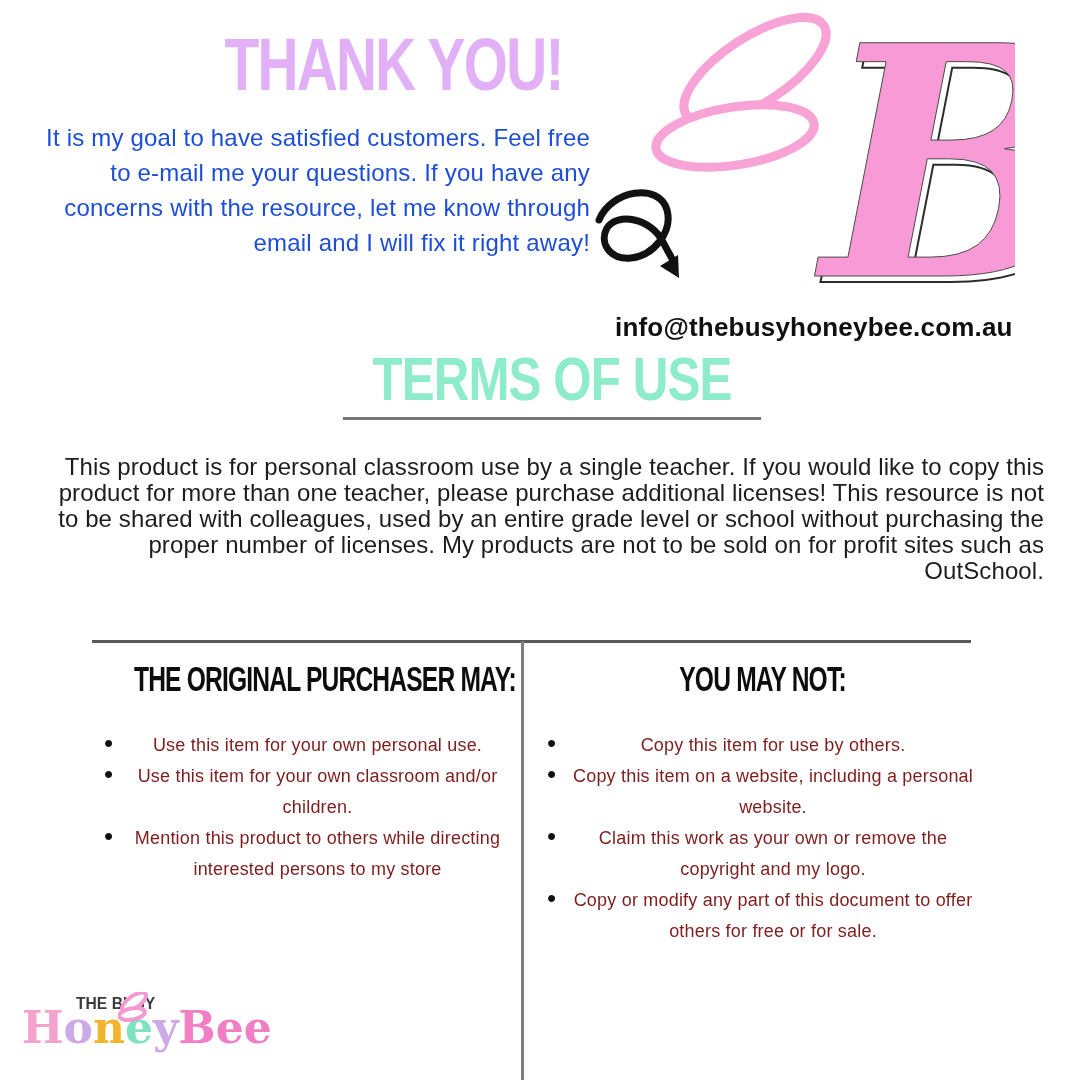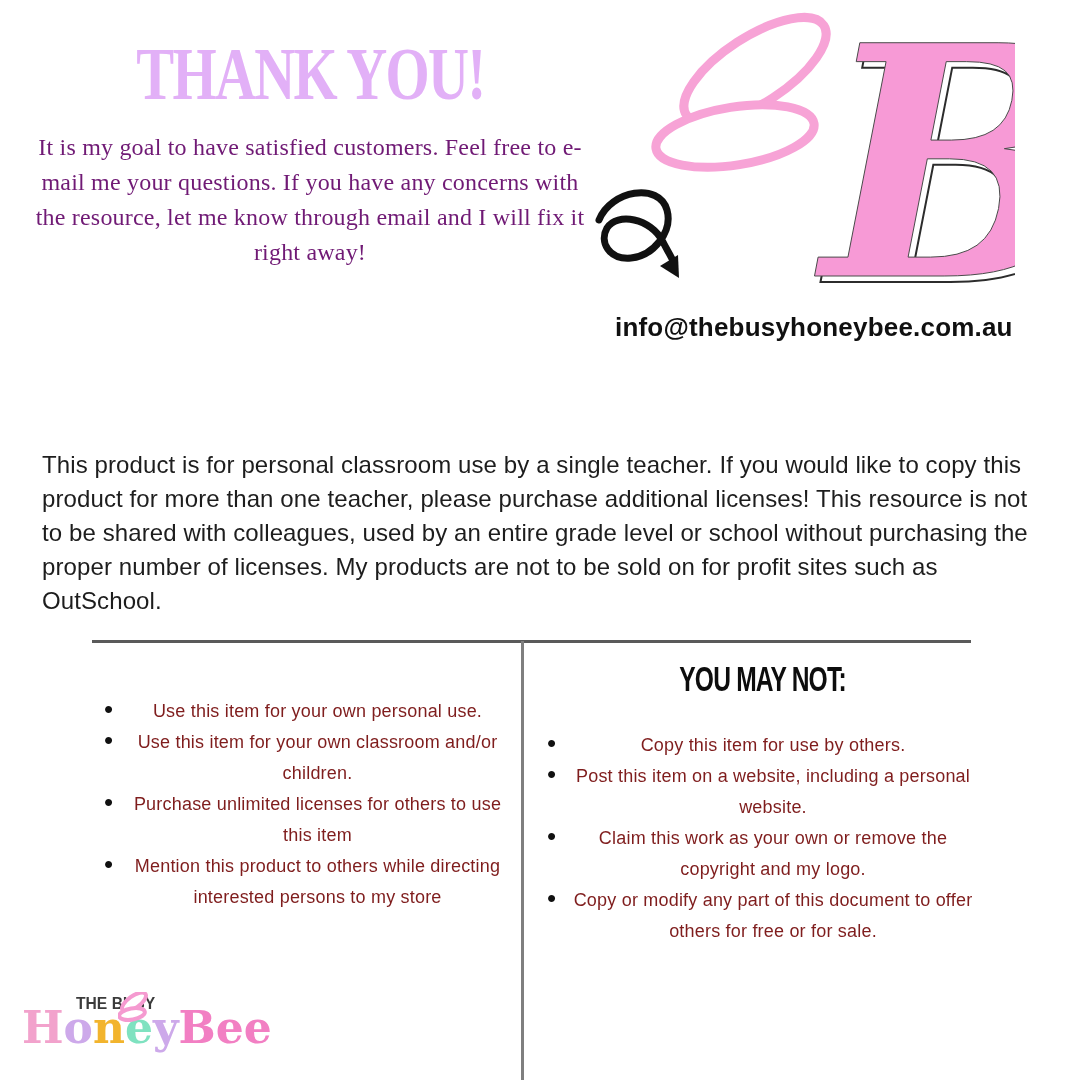--- a/index.html
+++ b/index.html
@@ -1,50 +1,50 @@
 <!DOCTYPE html>
 <html><head>
 <meta charset="utf-8">
 <style>
   html,body{margin:0;padding:0;background:#ffffff;}
   .page{
     position:relative;width:1080px;height:1080px;background:#ffffff;overflow:hidden;
     font-family:"Liberation Sans",sans-serif;color:#222;
   }
   
-  .thank-block{position:absolute;left:30px;top:36px;width:560px;text-align:center;font-family:Liberation Serif, serif;}
+  .thank-block{position:absolute;left:30px;top:26px;width:560px;text-align:right;}
   .thank-title{
     margin:0 0 18px 0;display:inline-block;
     font-size:66px;font-weight:700;letter-spacing:-2px;
     transform:scaleX(0.86) scaleY(1.12);transform-origin:center;
     color:#e2b0f7;white-space:nowrap;
   }
   .thank-msg{
-    margin:0;font-size:24px;line-height:35px;color:#701a75;letter-spacing:0.2px;
+    margin:0;font-size:24px;line-height:35px;color:#1d4ed8;letter-spacing:0.2px;
   }
   
   .bee-logo{position:absolute;left:585px;top:8px;width:430px;height:295px;}
   .curly-arrow{position:absolute;left:593px;top:180px;width:110px;height:118px;}
   .email{
     position:absolute;left:615px;top:312px;width:430px;
     font-size:26px;font-weight:700;color:#101010;letter-spacing:0.2px;
   }
   
   .terms-head{position:absolute;left:42px;top:346px;width:1020px;text-align:center;}
   .terms-title{
     margin:0;display:inline-block;
     font-size:56px;font-weight:700;letter-spacing:-1px;
     transform:scaleX(0.88) scaleY(1.1);transform-origin:center;
     color:#8feccb;white-space:nowrap;
   }
   .terms-underline{width:418px;height:3px;background:#757575;margin:6px auto 0 auto;}
   
   .terms-body{
-    position:absolute;left:42px;top:448px;width:996px;text-align:left;
-    font-size:24px;line-height:34px;color:#1d1d1d;margin:0;letter-spacing:0.1px;
+    position:absolute;left:42px;top:448px;width:996px;text-align:right;
+    font-size:24px;line-height:26px;color:#1d1d1d;margin:6px;letter-spacing:0.1px;
   }
   
   .divider-h{position:absolute;left:92px;top:640px;width:879px;height:3px;background:#5a5a5a;}
   .divider-v{position:absolute;left:521px;top:641px;width:3px;height:439px;background:#7f7f7f;}
   
   .col{position:absolute;top:662px;}
   .col-left{left:92px;width:431px;}
   .col-right{left:535px;width:456px;}
   .col-heading{
     margin:0;text-align:center;
@@ -95,42 +95,48 @@
     <text x="237" y="268" font-family="DejaVu Serif, serif" font-style="italic" font-weight="bold" font-size="320" fill="#f79ad6" stroke="#4a4a4a" stroke-width="1">B</text>
   </svg>
 
   <svg class="curly-arrow" viewBox="0 0 110 118" xmlns="http://www.w3.org/2000/svg">
     <path d="M6,40 C18,10 66,2 74,30 C80,52 60,76 38,78 C16,80 6,62 14,48 C24,32 58,38 70,62 C74,70 78,76 81,83" fill="none" stroke="#111111" stroke-width="7" stroke-linecap="round"></path>
     <polygon points="86,98 85,75 67,86" fill="#111111"></polygon>
   </svg>
 
   <div class="email">info@thebusyhoneybee.com.au</div>
 
+  <div class="terms-head">
+    <h2 class="terms-title">TERMS OF USE</h2>
+    <div class="terms-underline"></div>
+  </div>
 
   <p class="terms-body">This product is for personal classroom use by a single teacher. If you would like to copy this product for more than one teacher, please purchase additional licenses! This resource is not to be shared with colleagues, used by an entire grade level or school without purchasing the proper number of licenses. My products are not to be sold on for profit sites such as OutSchool.</p>
 
   <div class="divider-h"></div>
   <div class="divider-v"></div>
 
   <div class="col col-left">
+    <h3 class="col-heading">
+      <span>THE ORIGINAL PURCHASER MAY:</span>
+    </h3>
     <ul>
         <li>Use this item for your own personal use.</li>
         <li>Use this item for your own classroom and/or children.</li>
-        <li>Purchase unlimited licenses for others to use this item</li>
         <li>Mention this product to others while directing interested persons to my store</li>
       </ul>
   </div>
 
   <div class="col col-right">
     <h3 class="col-heading">
       <span>YOU MAY NOT:</span>
     </h3>
     <ul>
         <li>Copy this item for use by others.</li>
-        <li>Post this item on a website, including a personal website.</li>
+        <li>Copy this item on a website, including a personal website.</li>
         <li>Claim this work as your own or remove the copyright and my logo.</li>
         <li>Copy or modify any part of this document to offer others for free or for sale.</li>
       </ul>
   </div>
 
   <div class="footer-logo">
     <div class="footer-top">THE BUSY</div>
     <div class="footer-script"><span style="color: rgb(242, 162, 204);">H</span><span style="color: rgb(205, 169, 234);">o</span><span style="color: rgb(242, 180, 45);">n</span><span style="color: rgb(127, 226, 192);">e</span><span style="color: rgb(205, 169, 234);">y</span><span style="color: rgb(242, 127, 195);">B</span><span style="color: rgb(242, 127, 195);">e</span><span style="color: rgb(242, 127, 195);">e</span></div>
     <svg class="footer-wings" viewBox="0 0 46 32" xmlns="http://www.w3.org/2000/svg">
       <ellipse cx="16" cy="10" rx="14" ry="6" transform="rotate(-35 16 10)" fill="#ffffff" stroke="#f59ad0" stroke-width="4"></ellipse>

